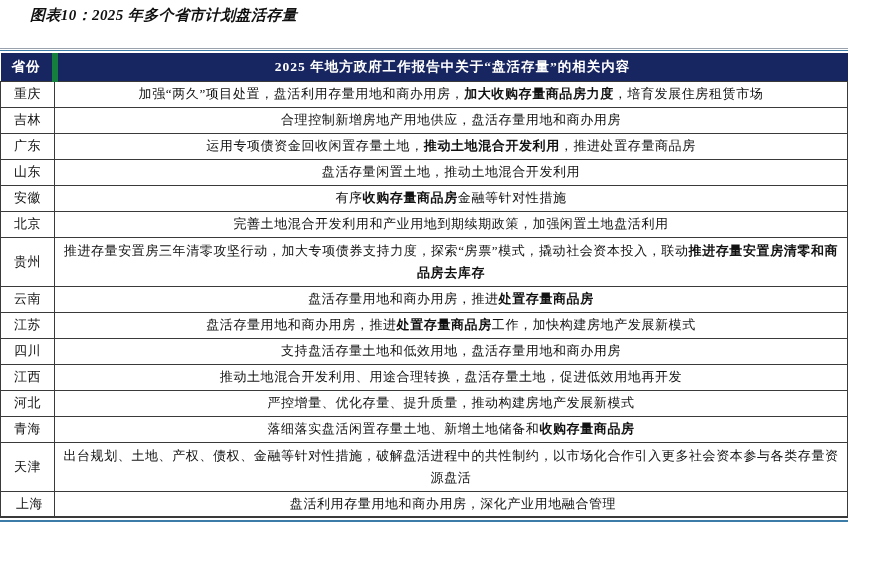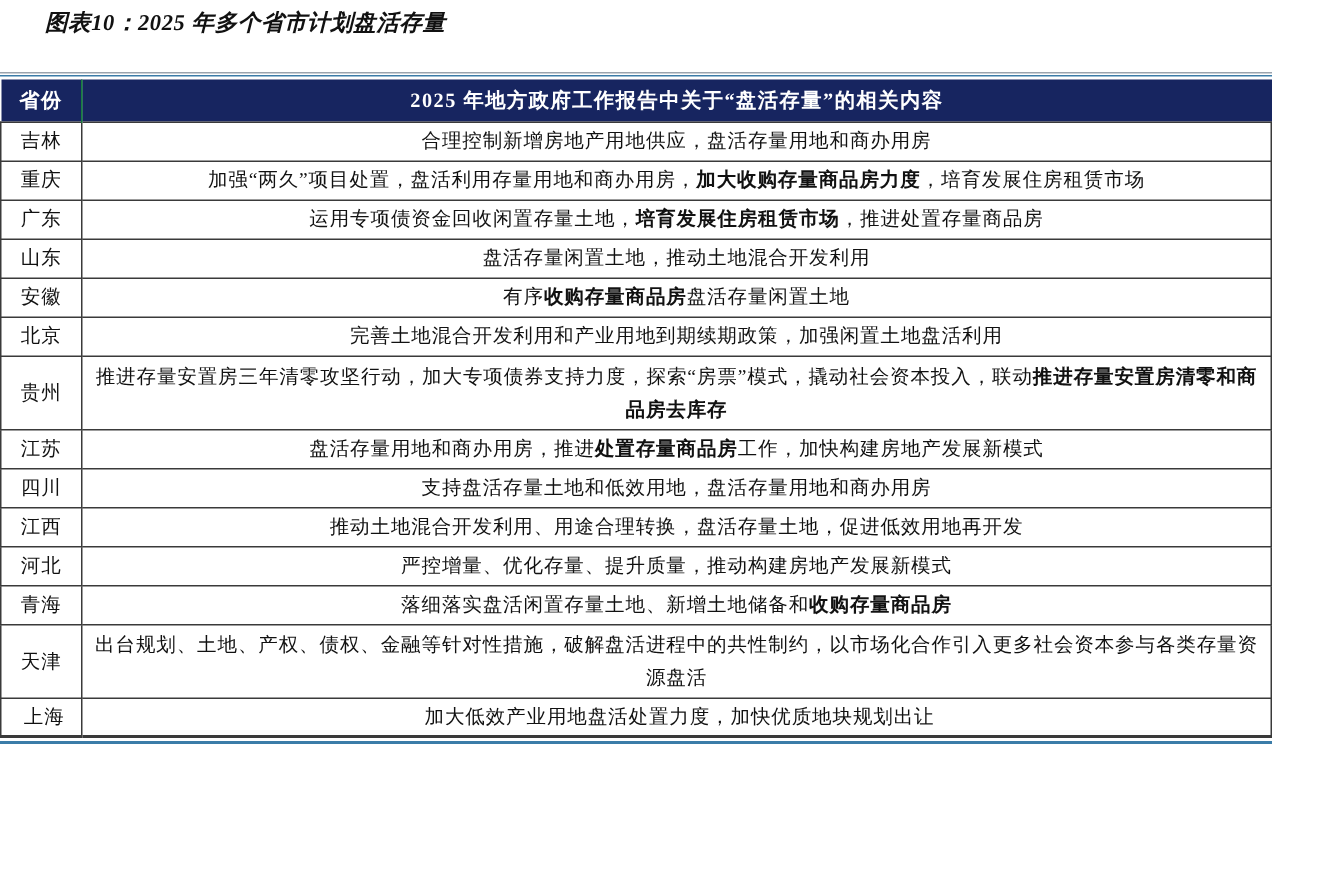--- a/index.html
+++ b/index.html
@@ -43,21 +43,21 @@
     font-weight:bold;
     font-size:13.5px;
     height:28px;
     text-align:center;
     vertical-align:middle;
     letter-spacing:1px;
     border:none;
     padding:2px 4px;
   }
   thead th.content-col{
-    border-left:1px solid #15803d;
+    border-left:6px solid #15803d;
   }
   td{
     border:1px solid var(--border);
     text-align:center;
     vertical-align:middle;
     font-size:13px;
     padding:2px 8px;
     letter-spacing:0.6px;
     line-height:20px;
   }
@@ -88,46 +88,50 @@
         <col>
       </colgroup>
       <thead>
         <tr>
           <th class="province-col">省份</th>
           <th class="content-col">2025 年地方政府工作报告中关于“盘活存量”的相关内容</th>
         </tr>
       </thead>
       <tbody>
           <tr class="normal">
+            <td>重庆</td>
+            <td><span class="seg">加强“两久”项目处置，盘活利用存量用地和商办用房，</span><span class="seg-bold">加大收购存量商品房力度</span><span class="seg">，培育发展住房租赁市场</span></td>
+          </tr>
+          <tr class="normal">
             <td>吉林</td>
             <td><span class="seg">合理控制新增房地产用地供应，盘活存量用地和商办用房</span></td>
           </tr>
           <tr class="normal">
-            <td>重庆</td>
-            <td><span class="seg">加强“两久”项目处置，盘活利用存量用地和商办用房，</span><span class="seg-bold">加大收购存量商品房力度</span><span class="seg">，培育发展住房租赁市场</span></td>
-          </tr>
-          <tr class="normal">
             <td>广东</td>
-            <td><span class="seg">运用专项债资金回收闲置存量土地，</span><span class="seg-bold">培育发展住房租赁市场</span><span class="seg">，推进处置存量商品房</span></td>
+            <td><span class="seg">运用专项债资金回收闲置存量土地，</span><span class="seg-bold">推动土地混合开发利用</span><span class="seg">，推进处置存量商品房</span></td>
           </tr>
           <tr class="normal">
             <td>山东</td>
             <td><span class="seg">盘活存量闲置土地，推动土地混合开发利用</span></td>
           </tr>
           <tr class="normal">
             <td>安徽</td>
-            <td><span class="seg">有序</span><span class="seg-bold">收购存量商品房</span><span class="seg">盘活存量闲置土地</span></td>
+            <td><span class="seg">有序</span><span class="seg-bold">收购存量商品房</span><span class="seg">金融等针对性措施</span></td>
           </tr>
           <tr class="normal">
             <td>北京</td>
             <td><span class="seg">完善土地混合开发利用和产业用地到期续期政策，加强闲置土地盘活利用</span></td>
           </tr>
           <tr class="tall">
             <td>贵州</td>
             <td><span class="seg">推进存量安置房三年清零攻坚行动，加大专项债券支持力度，探索“房票”模式，撬动社会资本投入，联动</span><span class="seg-bold">推进存量安置房清零和商品房去库存</span></td>
+          </tr>
+          <tr class="normal">
+            <td>云南</td>
+            <td><span class="seg">盘活存量用地和商办用房，推进</span><span class="seg-bold">处置存量商品房</span></td>
           </tr>
           <tr class="normal">
             <td>江苏</td>
             <td><span class="seg">盘活存量用地和商办用房，推进</span><span class="seg-bold">处置存量商品房</span><span class="seg">工作，加快构建房地产发展新模式</span></td>
           </tr>
           <tr class="normal">
             <td>四川</td>
             <td><span class="seg">支持盘活存量土地和低效用地，盘活存量用地和商办用房</span></td>
           </tr>
           <tr class="normal">
@@ -141,20 +145,20 @@
           <tr class="normal">
             <td>青海</td>
             <td><span class="seg">落细落实盘活闲置存量土地、新增土地储备和</span><span class="seg-bold">收购存量商品房</span></td>
           </tr>
           <tr class="tall">
             <td>天津</td>
             <td><span class="seg">出台规划、土地、产权、债权、金融等针对性措施，破解盘活进程中的共性制约，以市场化合作引入更多社会资本参与各类存量资源盘活</span></td>
           </tr>
           <tr class="short">
             <td>上海</td>
-            <td><span class="seg">加大低效产业用地盘活处置力度，加快优质地块规划出让</span></td>
+            <td><span class="seg">盘活利用存量用地和商办用房，深化产业用地融合管理</span></td>
           </tr>
         </tbody>
     </table>
 
     <div class="accent-bottom"></div>
   </div>
 </div>
 
 </body></html>

